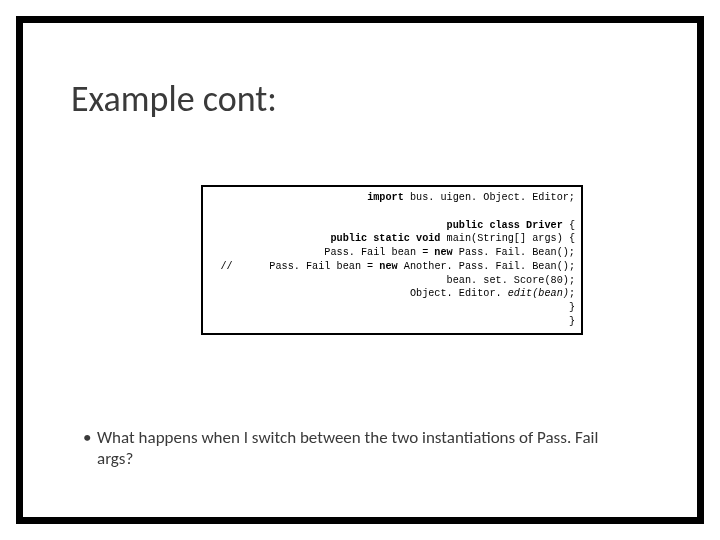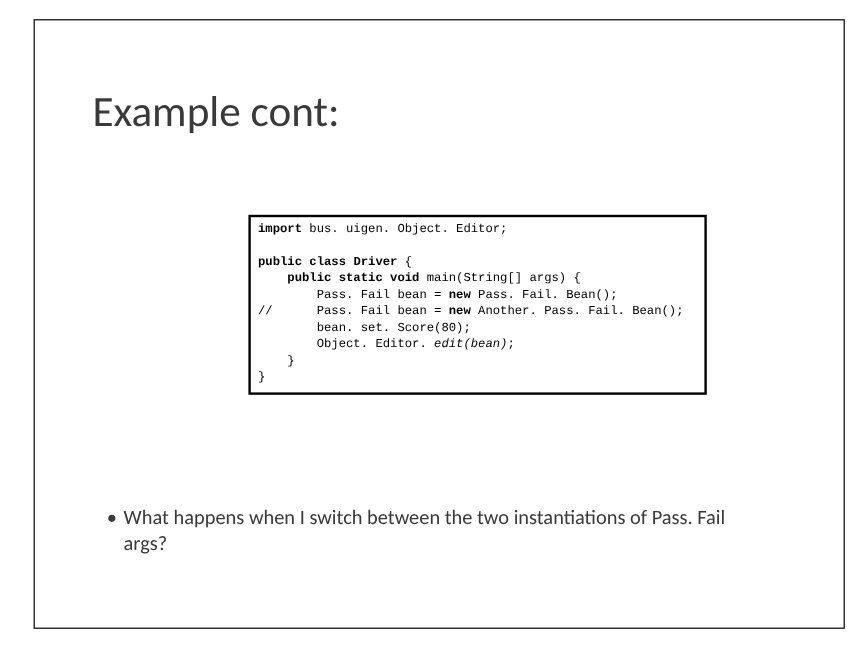--- a/index.html
+++ b/index.html
@@ -10,41 +10,41 @@
     background: #ffffff;
     font-family: "Calibri", "Segoe UI", sans-serif;
     overflow: hidden;
   }
   .slide-frame {
     position: absolute;
     top: 16px;
     left: 16px;
     right: 16px;
     bottom: 16px;
-    border: 1px solid #000000;
+    border: 7px solid #000000;
     box-sizing: border-box;
-    margin-left: 12px;
   }
   .title {
     position: absolute;
     top: 54px;
     left: 48px;
     font-size: 36px;
     font-weight: 400;
     color: #3a3a3a;
   }
   .code-box {
     position: absolute;
     top: 162px;
     left: 178px;
     width: 382px;
     border: 2px solid #000;
     background: #fff;
     padding: 4px 6px 4px 6px;
     box-sizing: border-box;
+    text-align: right;
   }
   .code-box pre {
     margin: 0;
     font-family: "Consolas", "Courier New", monospace;
     font-size: 10.2px;
     line-height: 1.35;
     color: #000;
     white-space: pre;
   }
   .code-box pre .kw { font-weight: 700; }

